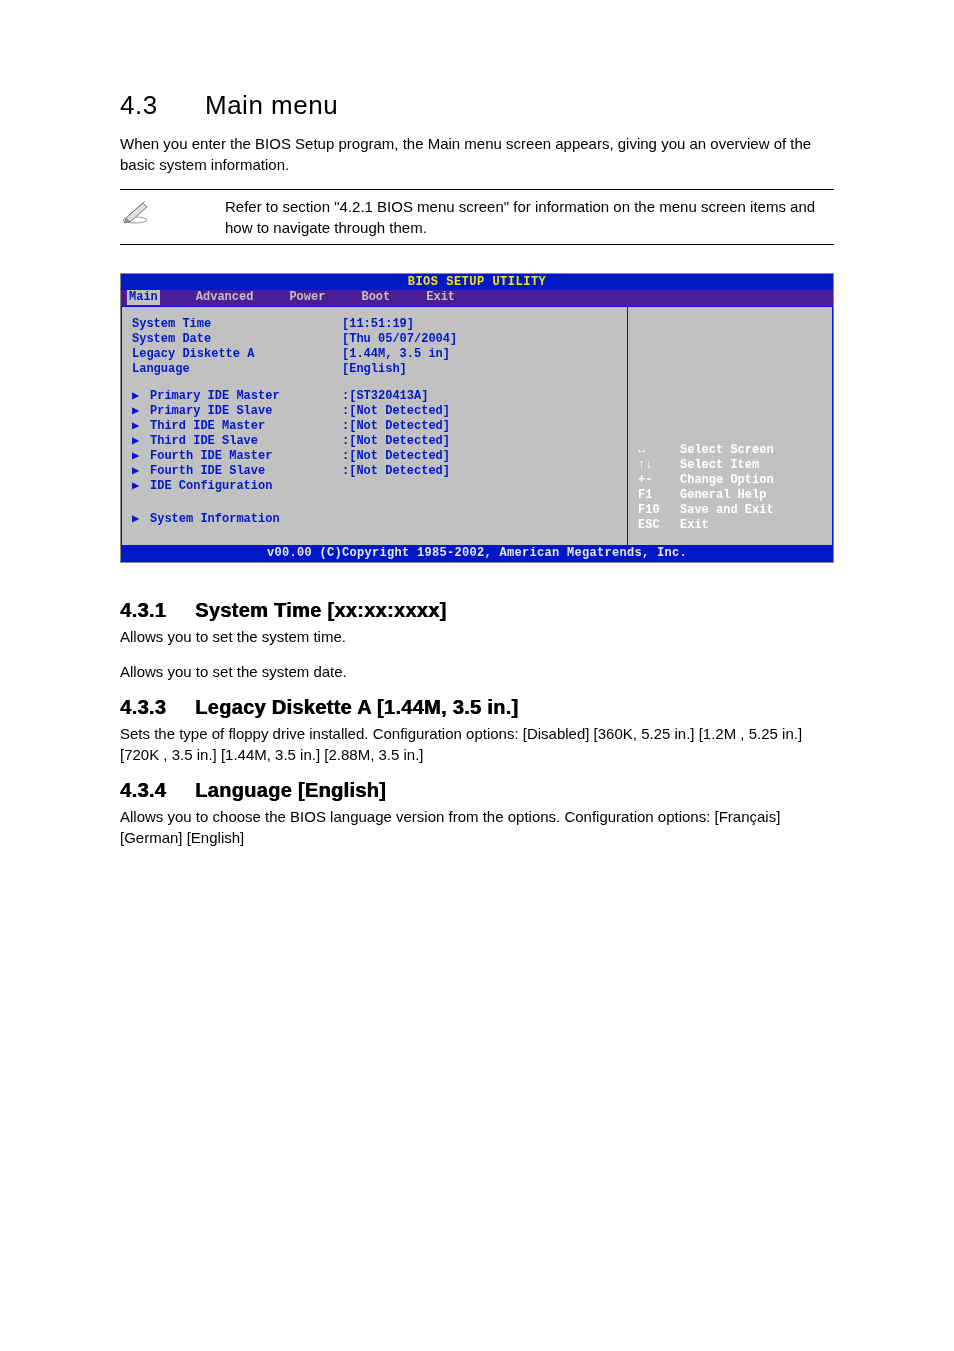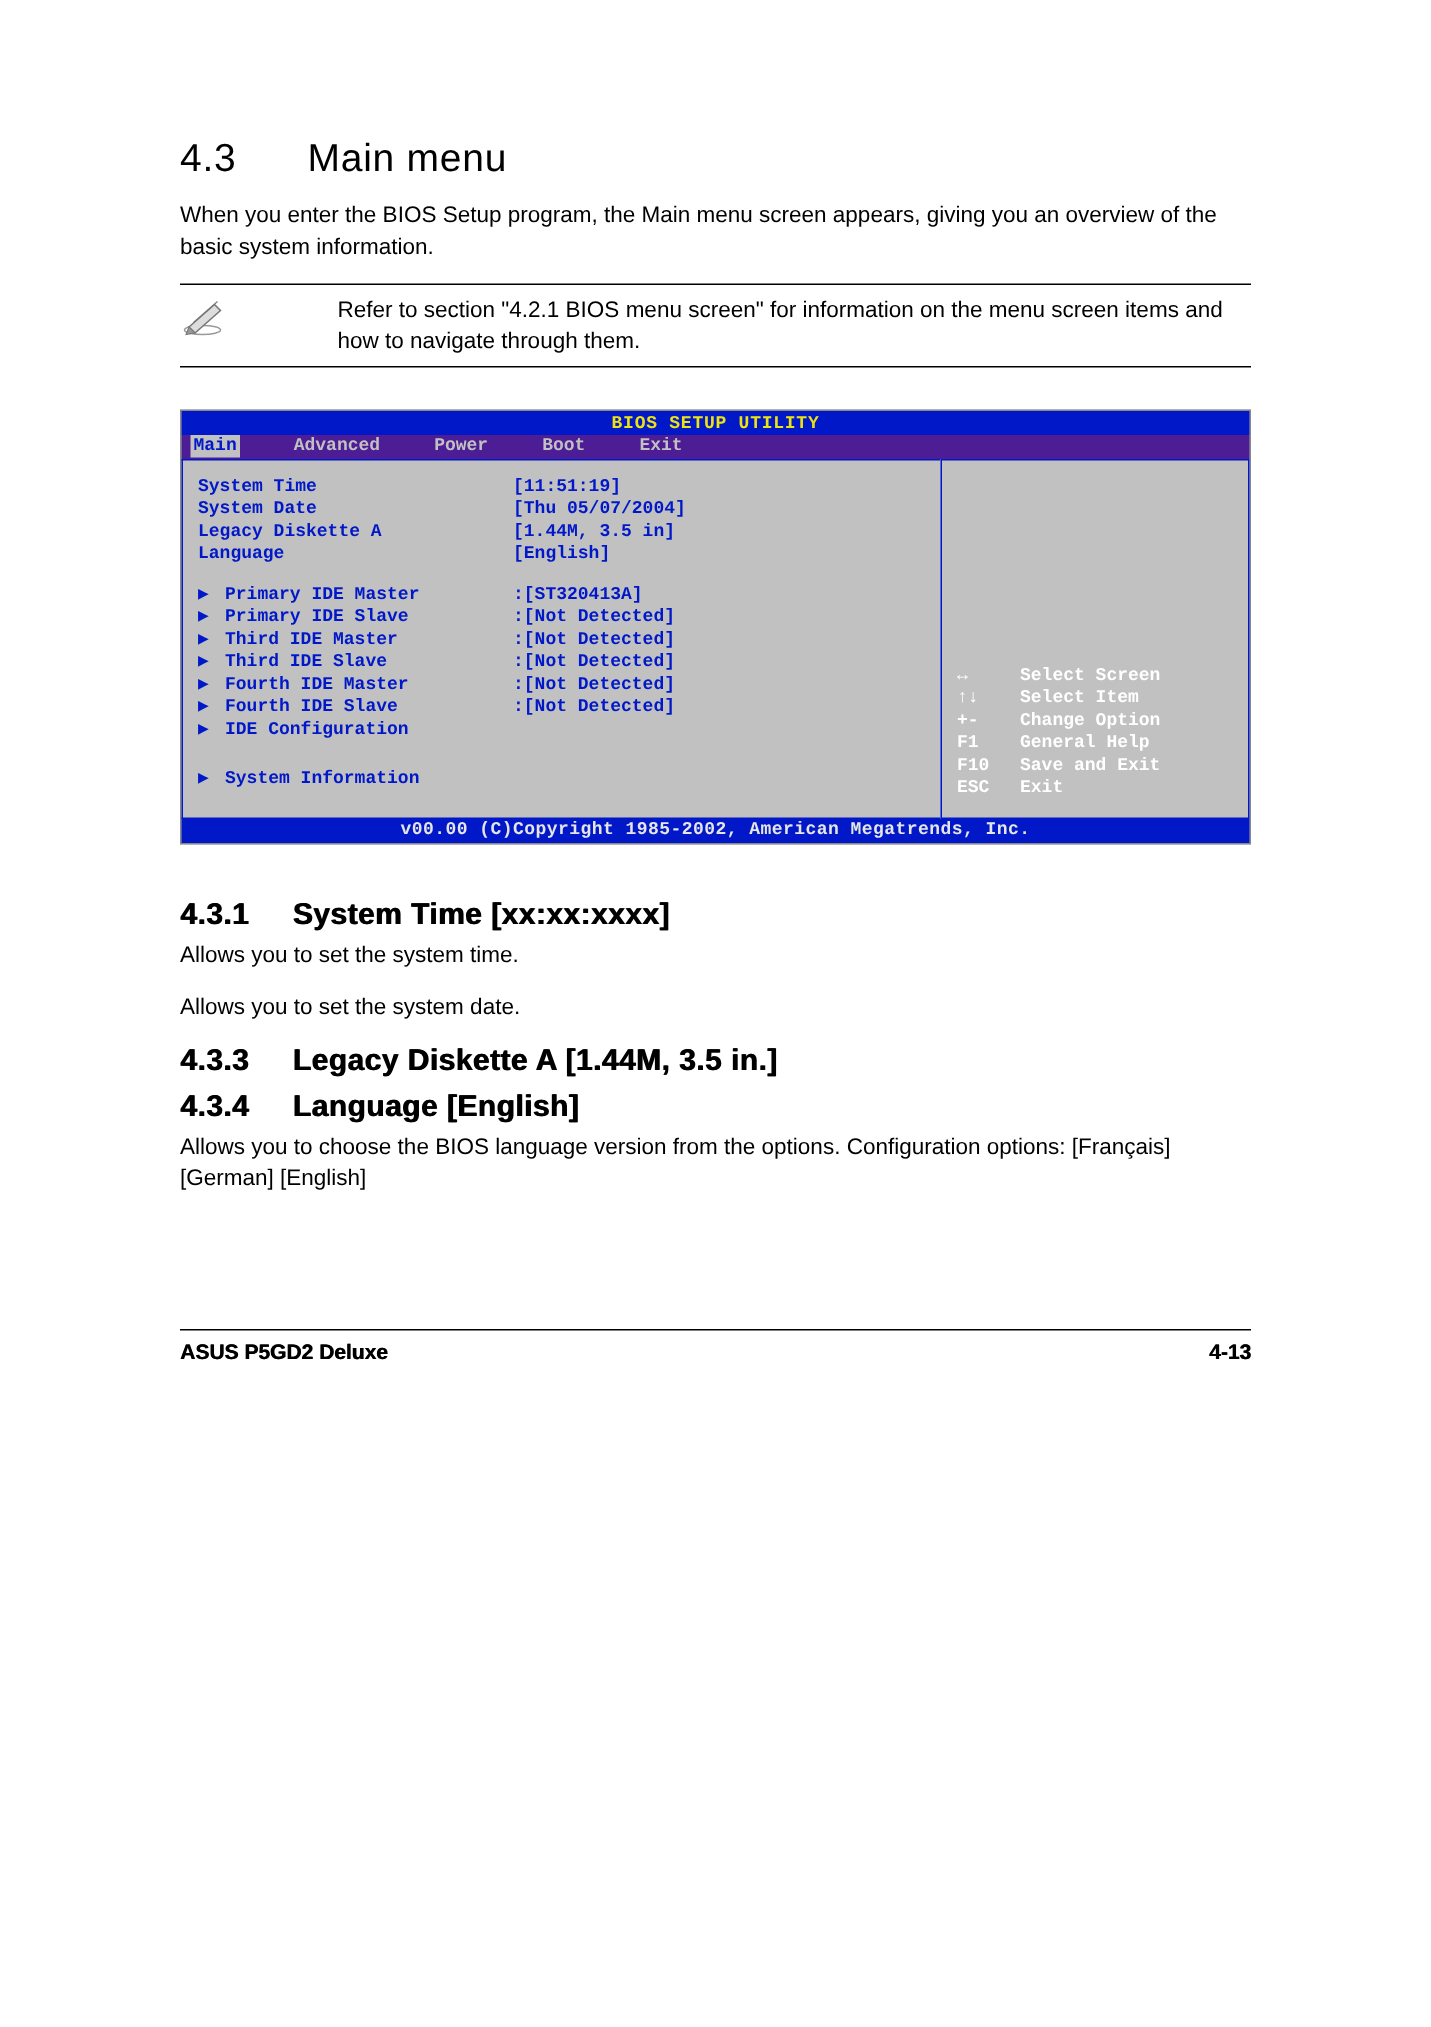--- a/index.html
+++ b/index.html
@@ -258,22 +258,19 @@
     </div>
     <div class="bios-footer">v00.00 (C)Copyright 1985-2002, American Megatrends, Inc.</div>
   </div>
 
   <div class="h2"><span class="num">4.3.1</span><span>System Time [xx:xx:xxxx]</span></div>
   <div class="bodytext">Allows you to set the system time.</div>
 
   <div class="bodytext">Allows you to set the system date.</div>
 
   <div class="h2"><span class="num">4.3.3</span><span>Legacy Diskette A [1.44M, 3.5 in.]</span></div>
+  <div class="bodytext">Sets the type of floppy drive installed. Configuration options: [Disabled] [360K, 5.25 in.] [1.2M , 5.25 in.] [720K , 3.5 in.] [1.44M, 3.5 in.] [2.88M, 3.5 in.]</div>
 
   <div class="h2"><span class="num">4.3.4</span><span>Language [English]</span></div>
   <div class="bodytext">Allows you to choose the BIOS language version from the options. Configuration options: [Français] [German] [English]</div>
 
-  <div class="footer">
-    <div>ASUS P5GD2 Deluxe</div>
-    <div>4-13</div>
-  </div>
 
 </div>
 
 </body></html>

